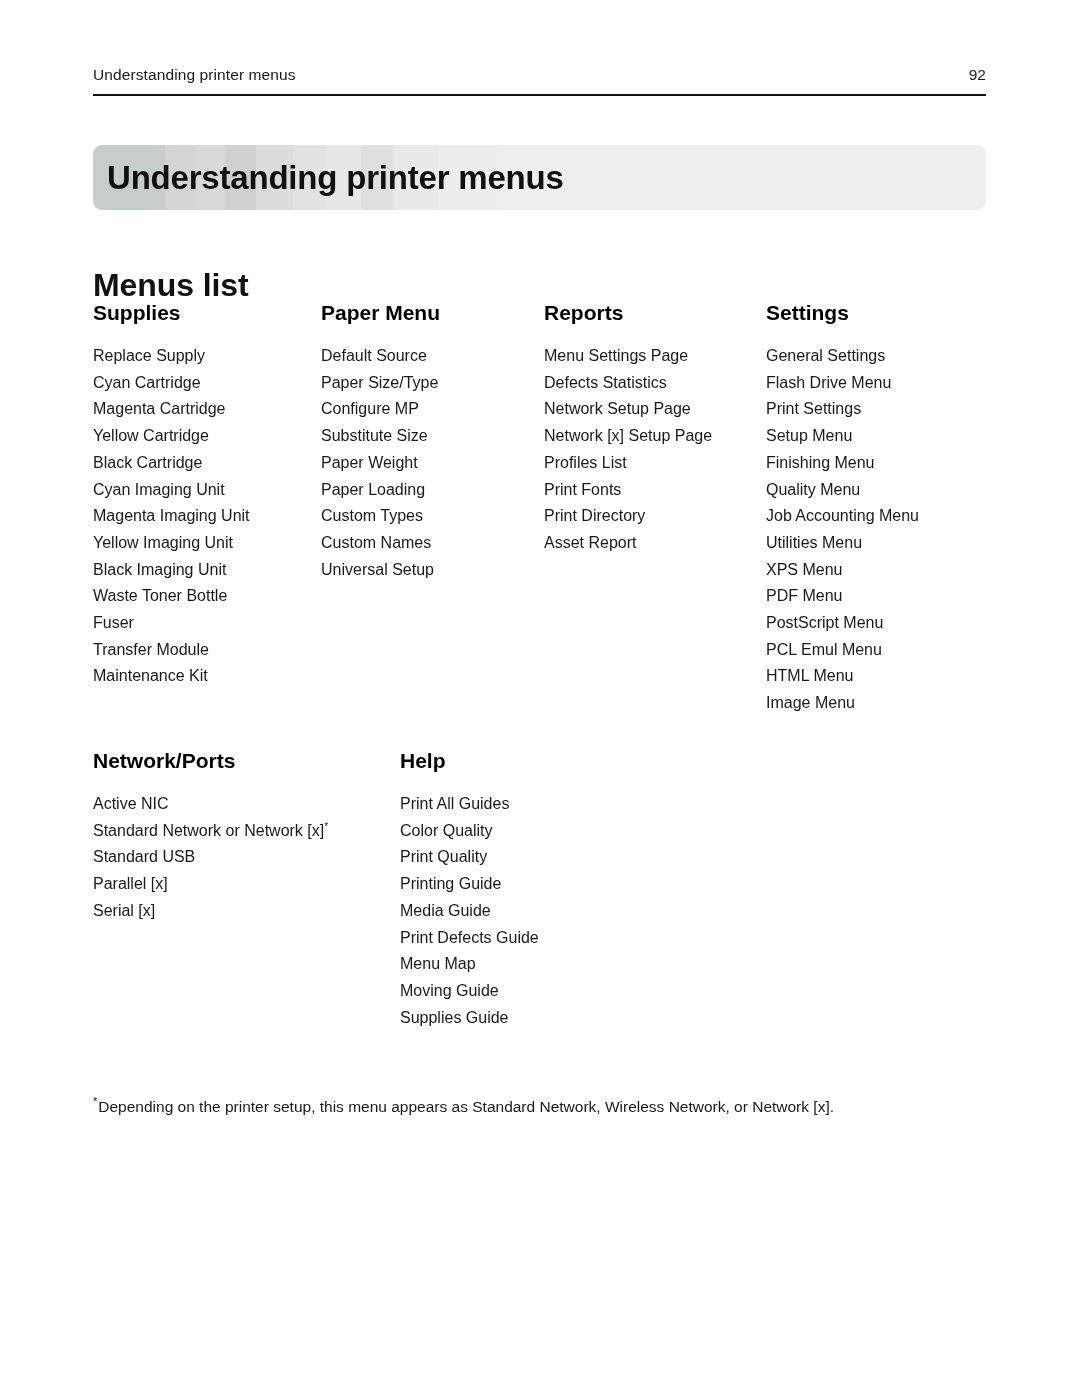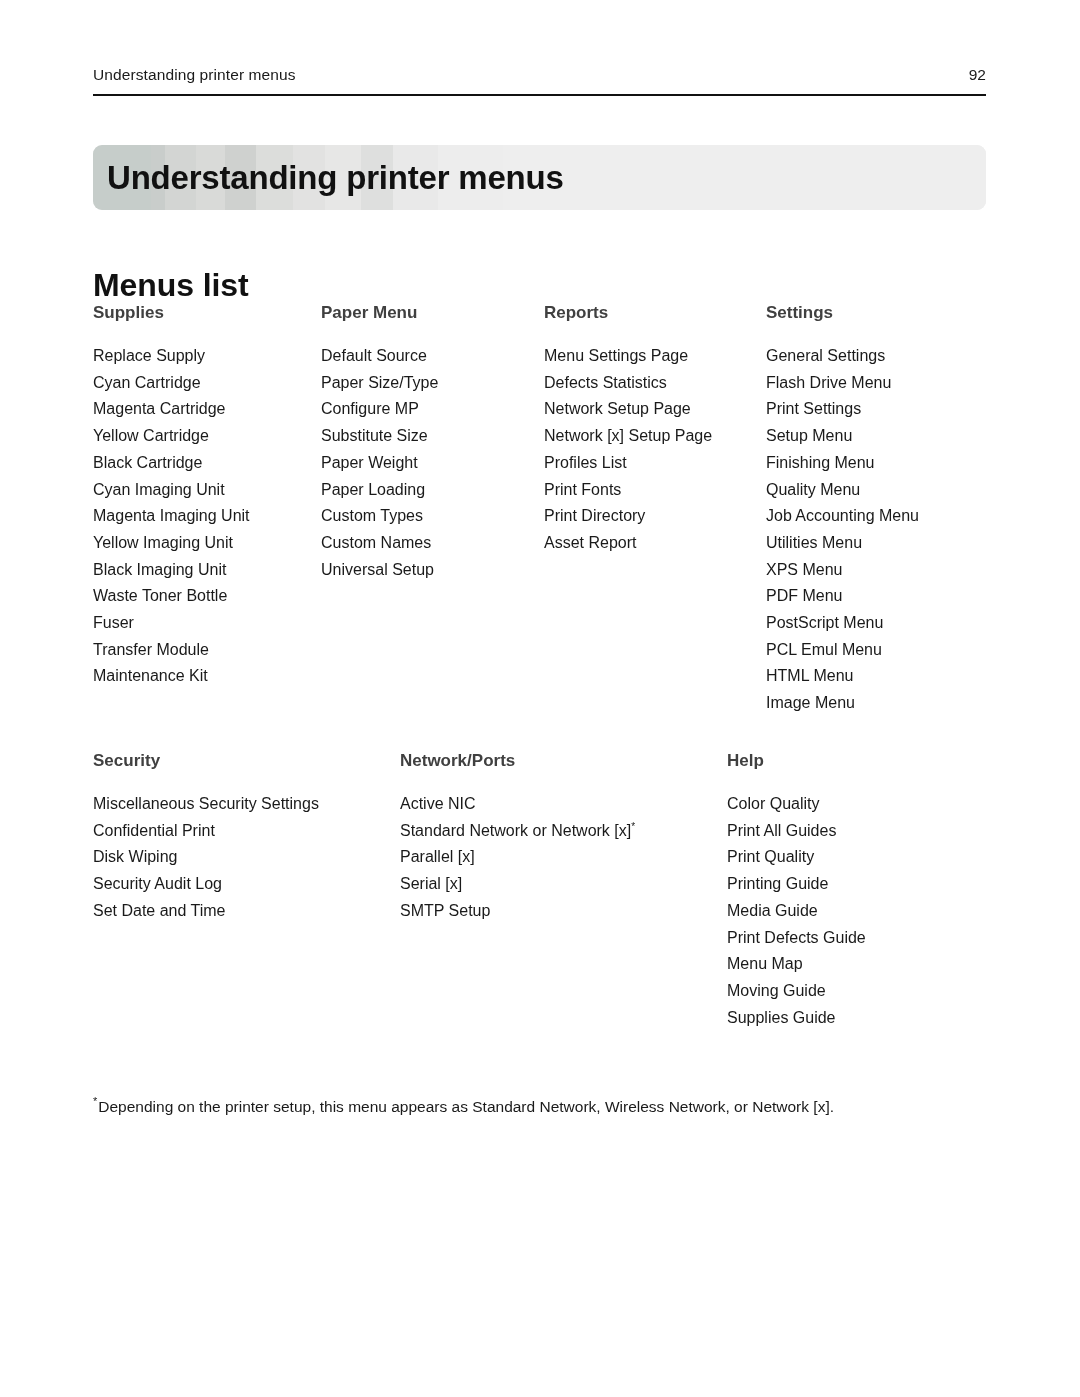--- a/index.html
+++ b/index.html
@@ -119,23 +119,23 @@
   .menu-block-top .menu-col:nth-child(1) { width: 228px; }
   .menu-block-top .menu-col:nth-child(2) { width: 223px; }
   .menu-block-top .menu-col:nth-child(3) { width: 222px; }
   .menu-block-top .menu-col:nth-child(4) { width: 220px; }
   
   .menu-block-bottom .menu-col:nth-child(1) { width: 307px; }
   .menu-block-bottom .menu-col:nth-child(2) { width: 327px; }
   .menu-block-bottom .menu-col:nth-child(3) { width: 259px; }
 
   .menu-col-title {
-    font-size: 17px;
+    font-size: 21px;
     font-weight: bold;
-    color: #404040;
+    color: #000000;
     margin-bottom: 21px;
     line-height: 19px;
     white-space: nowrap;
   }
   .menu-col-list {
     list-style: none;
     margin: 0;
     padding: 0;
   }
   .menu-col-list li {
@@ -245,44 +245,34 @@
         <li><span>PostScript Menu</span></li>
         <li><span>PCL Emul Menu</span></li>
         <li><span>HTML Menu</span></li>
         <li><span>Image Menu</span></li>
       </ul>
     </div>
   </div>
 
 <div class="menu-block menu-block-bottom" id="row2">
     <div class="menu-col">
-      <div class="menu-col-title">Security</div>
-      <ul class="menu-col-list">
-        <li><span>Miscellaneous Security Settings</span></li>
-        <li><span>Confidential Print</span></li>
-        <li><span>Disk Wiping</span></li>
-        <li><span>Security Audit Log</span></li>
-        <li><span>Set Date and Time</span></li>
-      </ul>
-    </div>
-    <div class="menu-col">
       <div class="menu-col-title">Network/Ports</div>
       <ul class="menu-col-list">
         <li><span>Active NIC</span></li>
         <li><span>Standard Network or Network [x]</span><span class="footnote-marker">*</span></li>
+        <li><span>Standard USB</span></li>
         <li><span>Parallel [x]</span></li>
         <li><span>Serial [x]</span></li>
-        <li><span>SMTP Setup</span></li>
       </ul>
     </div>
     <div class="menu-col">
       <div class="menu-col-title">Help</div>
       <ul class="menu-col-list">
+        <li><span>Print All Guides</span></li>
         <li><span>Color Quality</span></li>
-        <li><span>Print All Guides</span></li>
         <li><span>Print Quality</span></li>
         <li><span>Printing Guide</span></li>
         <li><span>Media Guide</span></li>
         <li><span>Print Defects Guide</span></li>
         <li><span>Menu Map</span></li>
         <li><span>Moving Guide</span></li>
         <li><span>Supplies Guide</span></li>
       </ul>
     </div>
   </div>

